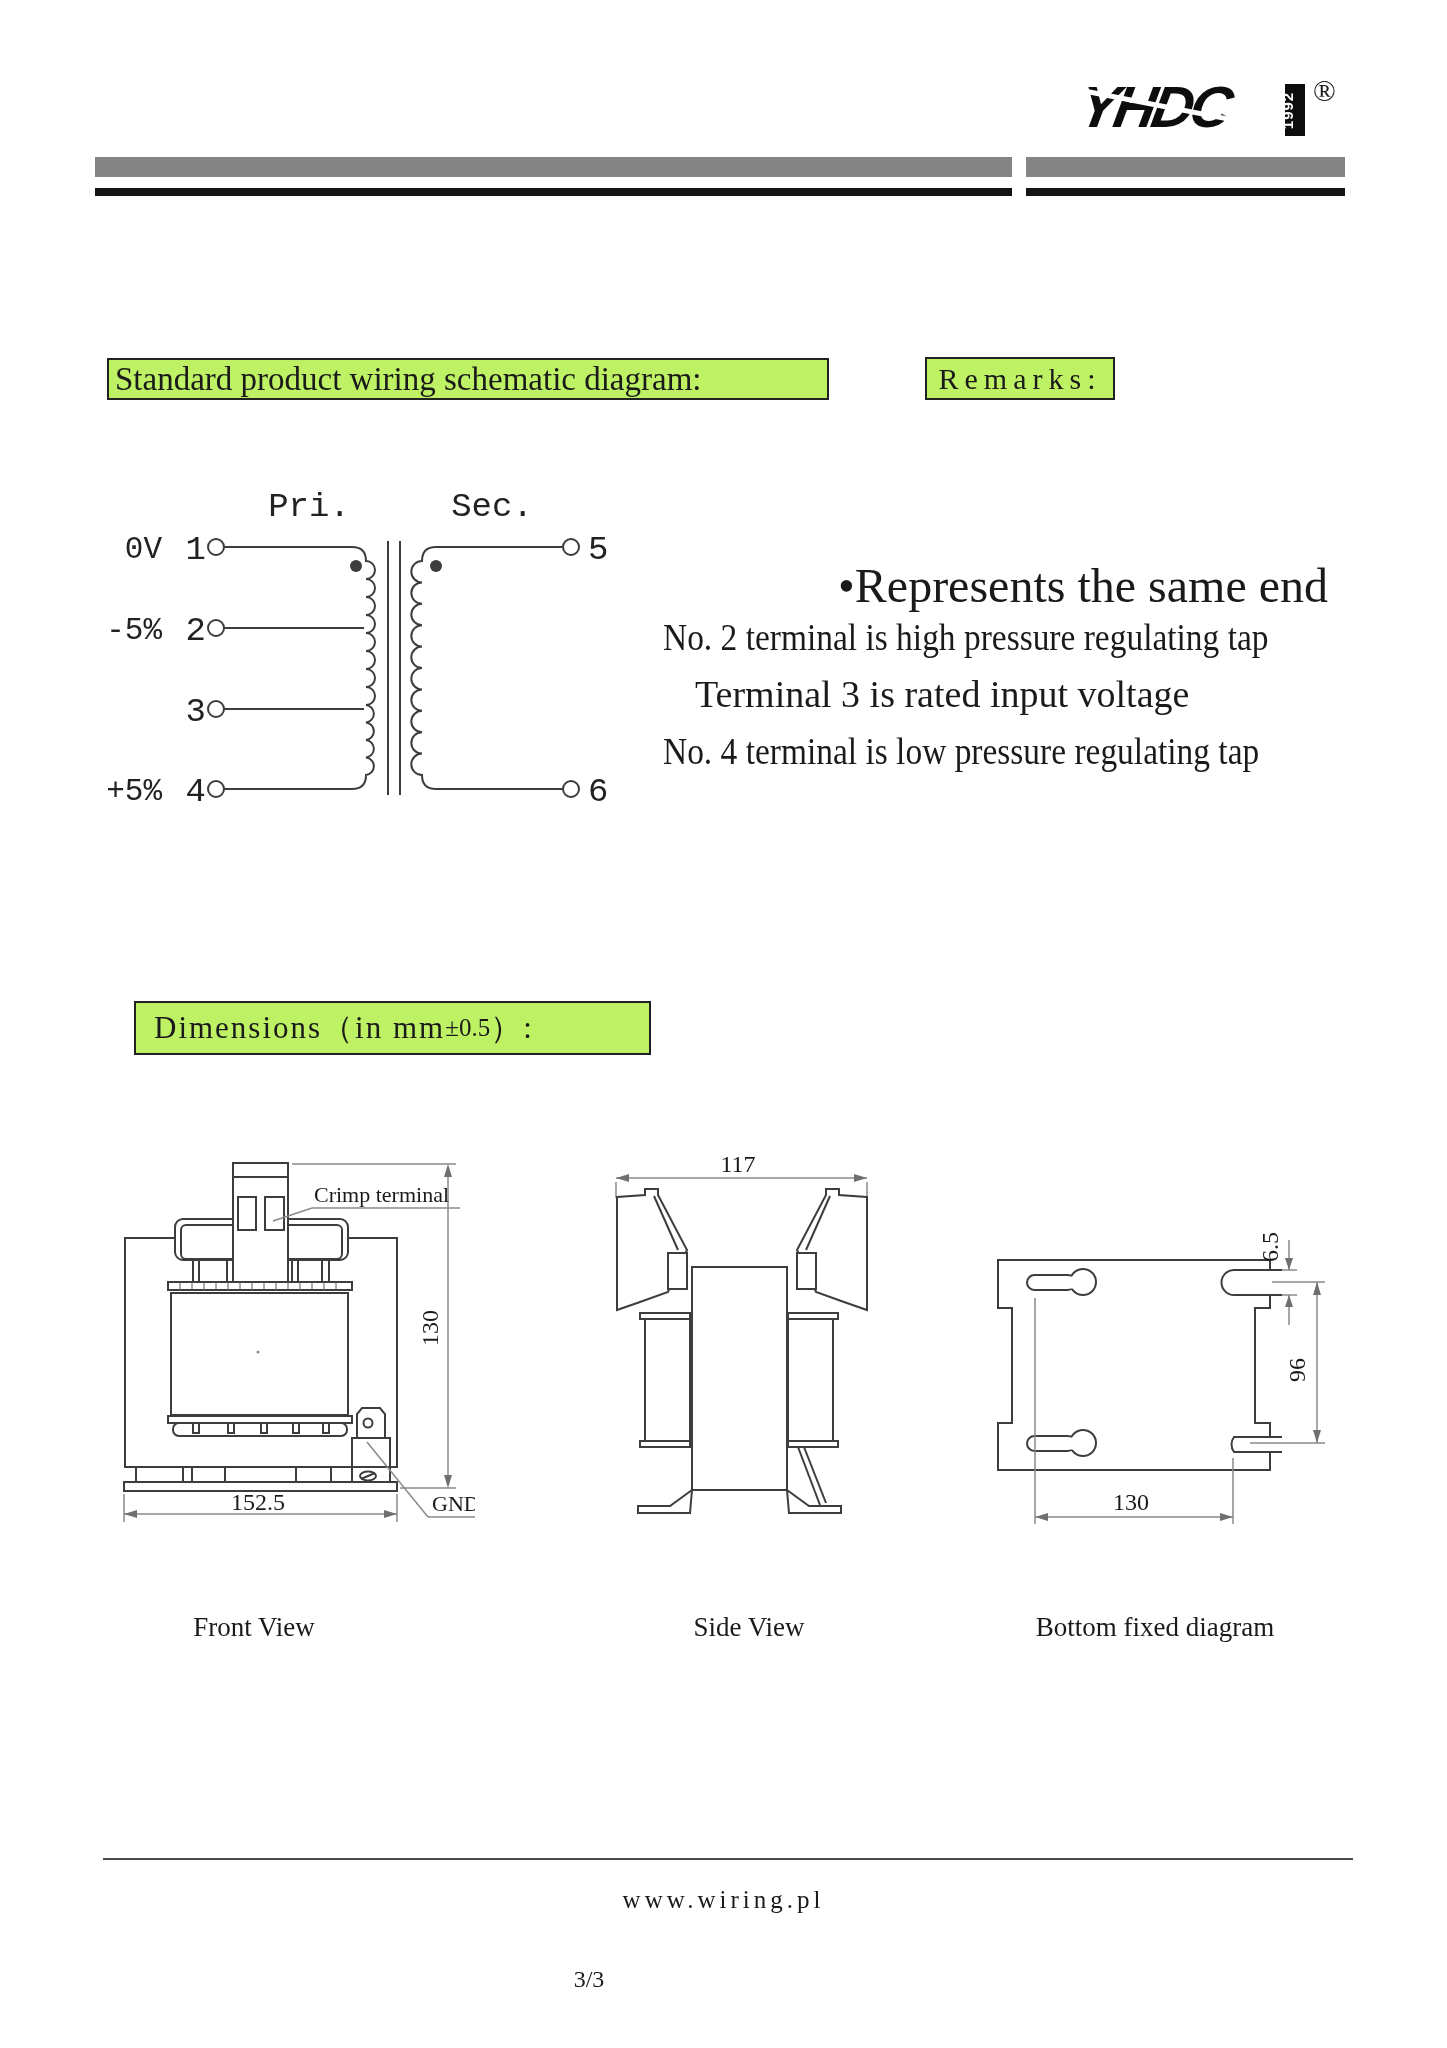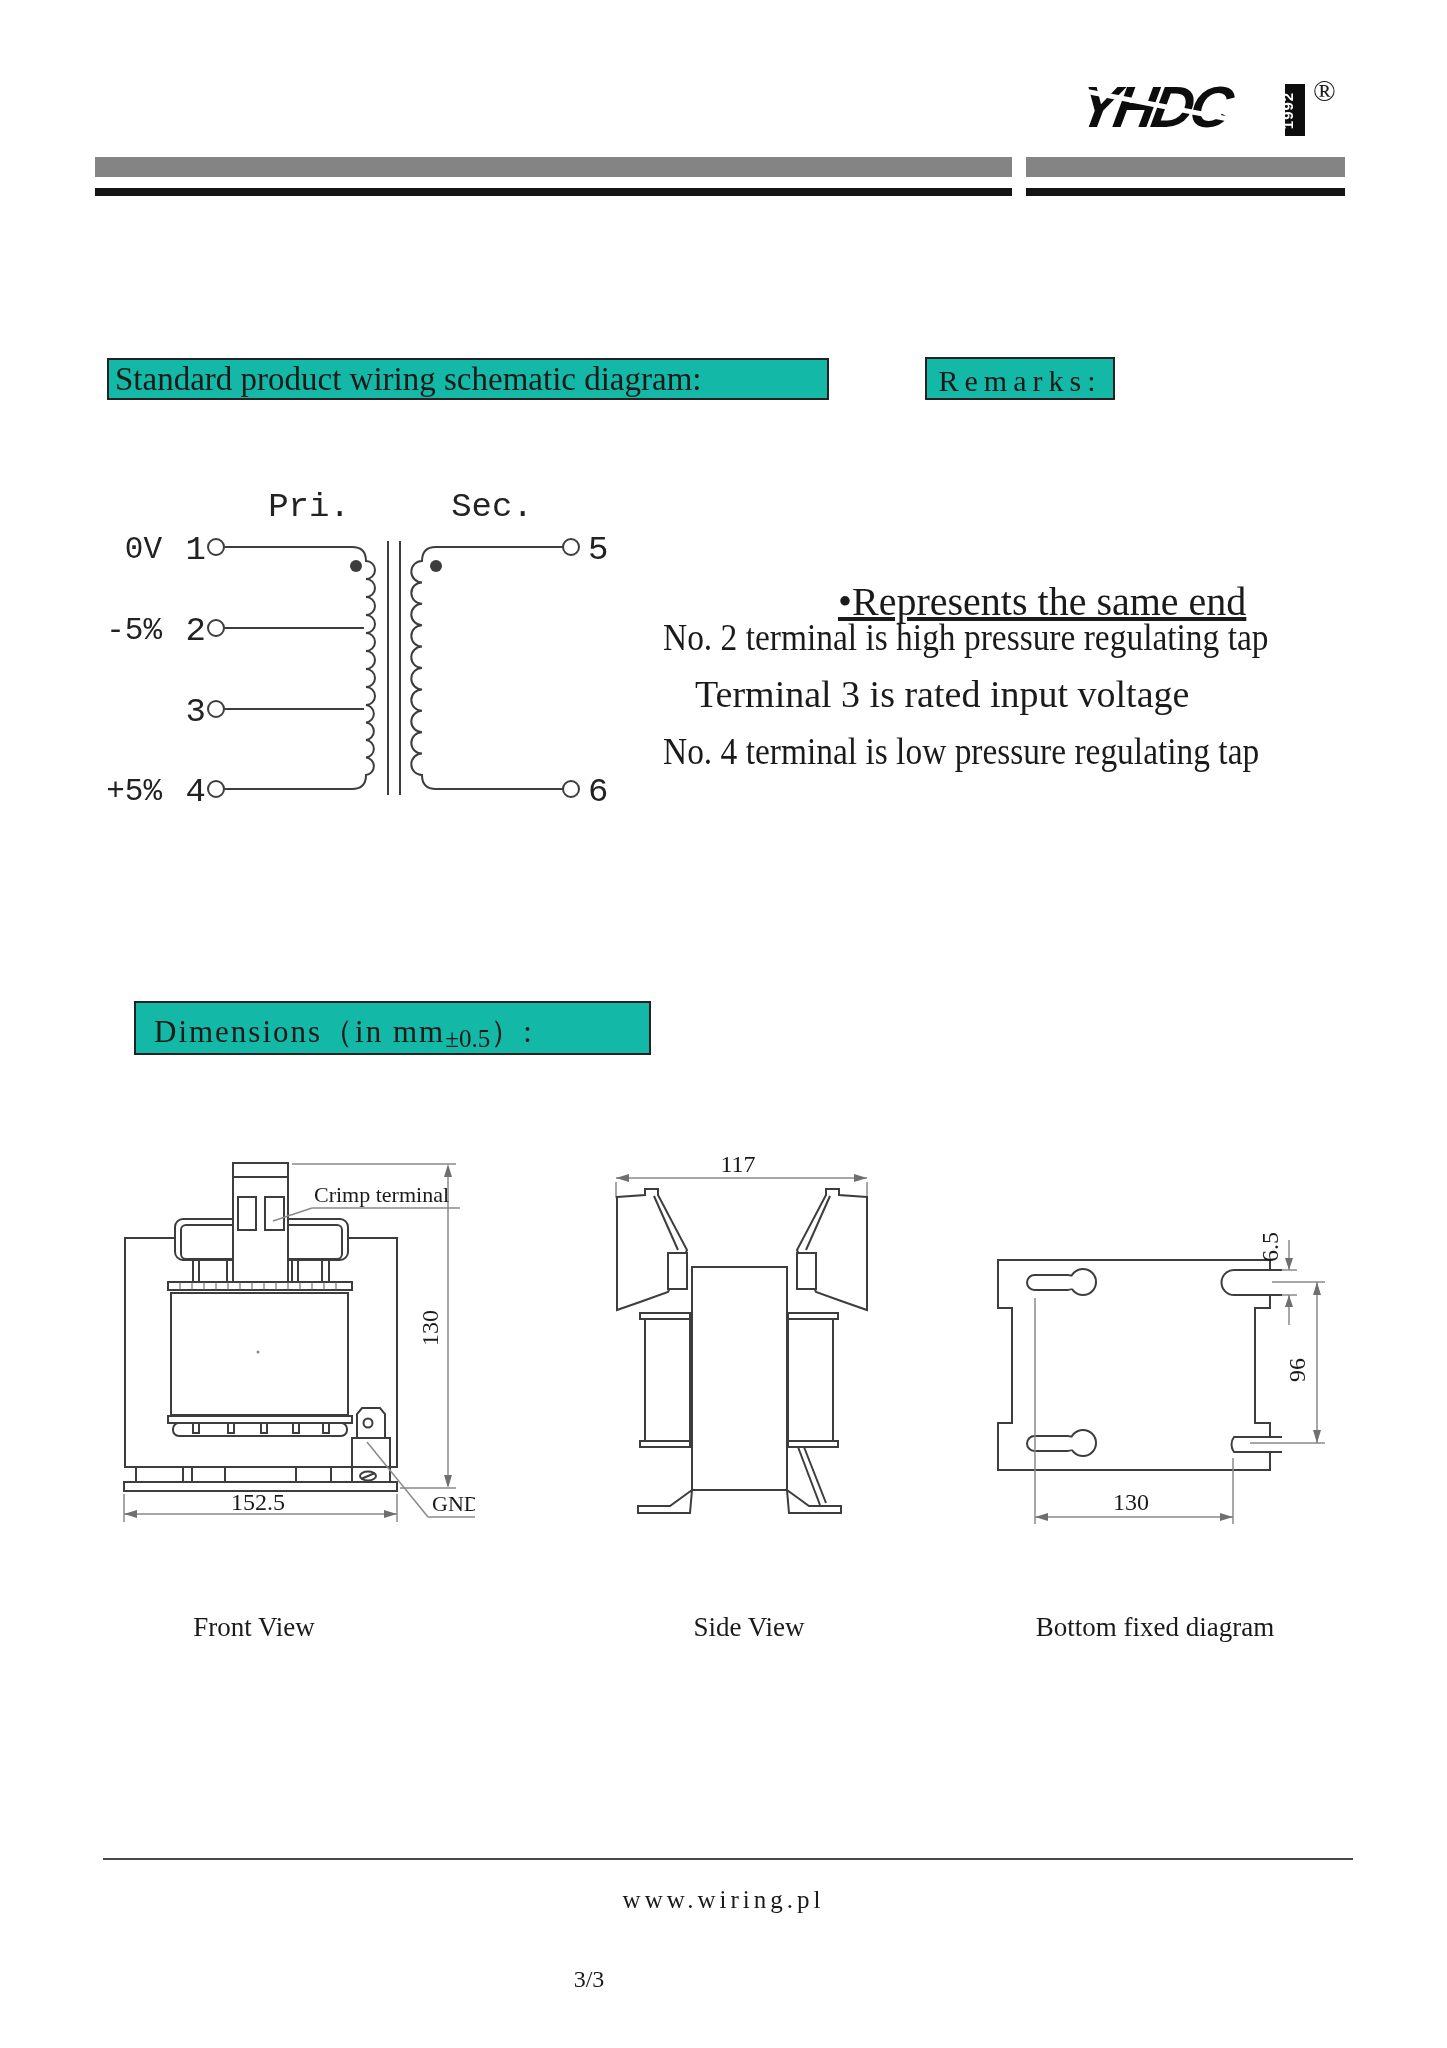--- a/index.html
+++ b/index.html
@@ -18,30 +18,30 @@
              display:inline-block;line-height:58px;}
   .logo-stripe{position:absolute;left:-8px;top:30px;width:225px;height:5px;background:#ffffff;
                transform:rotate(11deg);}
   .logo-year{position:absolute;left:205px;top:6px;width:20px;height:52px;background:#0d0d0d;}
   .logo-year span{position:absolute;left:-16px;top:18px;display:block;color:#ffffff;
                   font-family:"Liberation Sans",sans-serif;font-weight:bold;font-size:15px;
                   transform:rotate(-90deg);letter-spacing:1px;}
   .logo-reg{position:absolute;left:233px;top:-4px;font-size:30px;font-family:"Liberation Serif",serif;}
 
   
-  .titlebox{border:2px solid #222;display:flex;align-items:flex-end;background:#14b8a6;}
+  .titlebox{border:2px solid #222;display:flex;align-items:center;background:#bef264;}
   .t-wiring{left:107px;top:358px;width:712px;height:38px;font-size:33px;padding-left:6px;}
   .t-remarks{left:925px;top:357px;width:186px;height:39px;font-size:30px;letter-spacing:6px;
              justify-content:center;}
   .t-dims{left:134px;top:1001px;width:495px;height:50px;font-size:31px;letter-spacing:2px;
           padding-left:18px;}
   .t-dims .tol{font-size:25px;letter-spacing:0;}
 
   
-  .rem1{left:838px;top:578px;font-size:40px;white-space:nowrap;text-decoration:underline;}
+  .rem1{left:838px;top:558px;font-size:48px;white-space:nowrap;}
   .rem{font-size:38px;white-space:nowrap;transform-origin:0 0;}
   .rem-2{left:663px;top:615px;transform:scaleX(0.88);}
   .rem-3{left:663px;top:672px;margin-left:32px;}
   .rem-4{left:663px;top:729px;transform:scaleX(0.88);}
 
   
   .caption{font-size:27px;transform:translateX(-50%);white-space:nowrap;}
 
   
   .footrule{left:103px;top:1858px;width:1250px;height:2px;background:#4a4a4a;}

